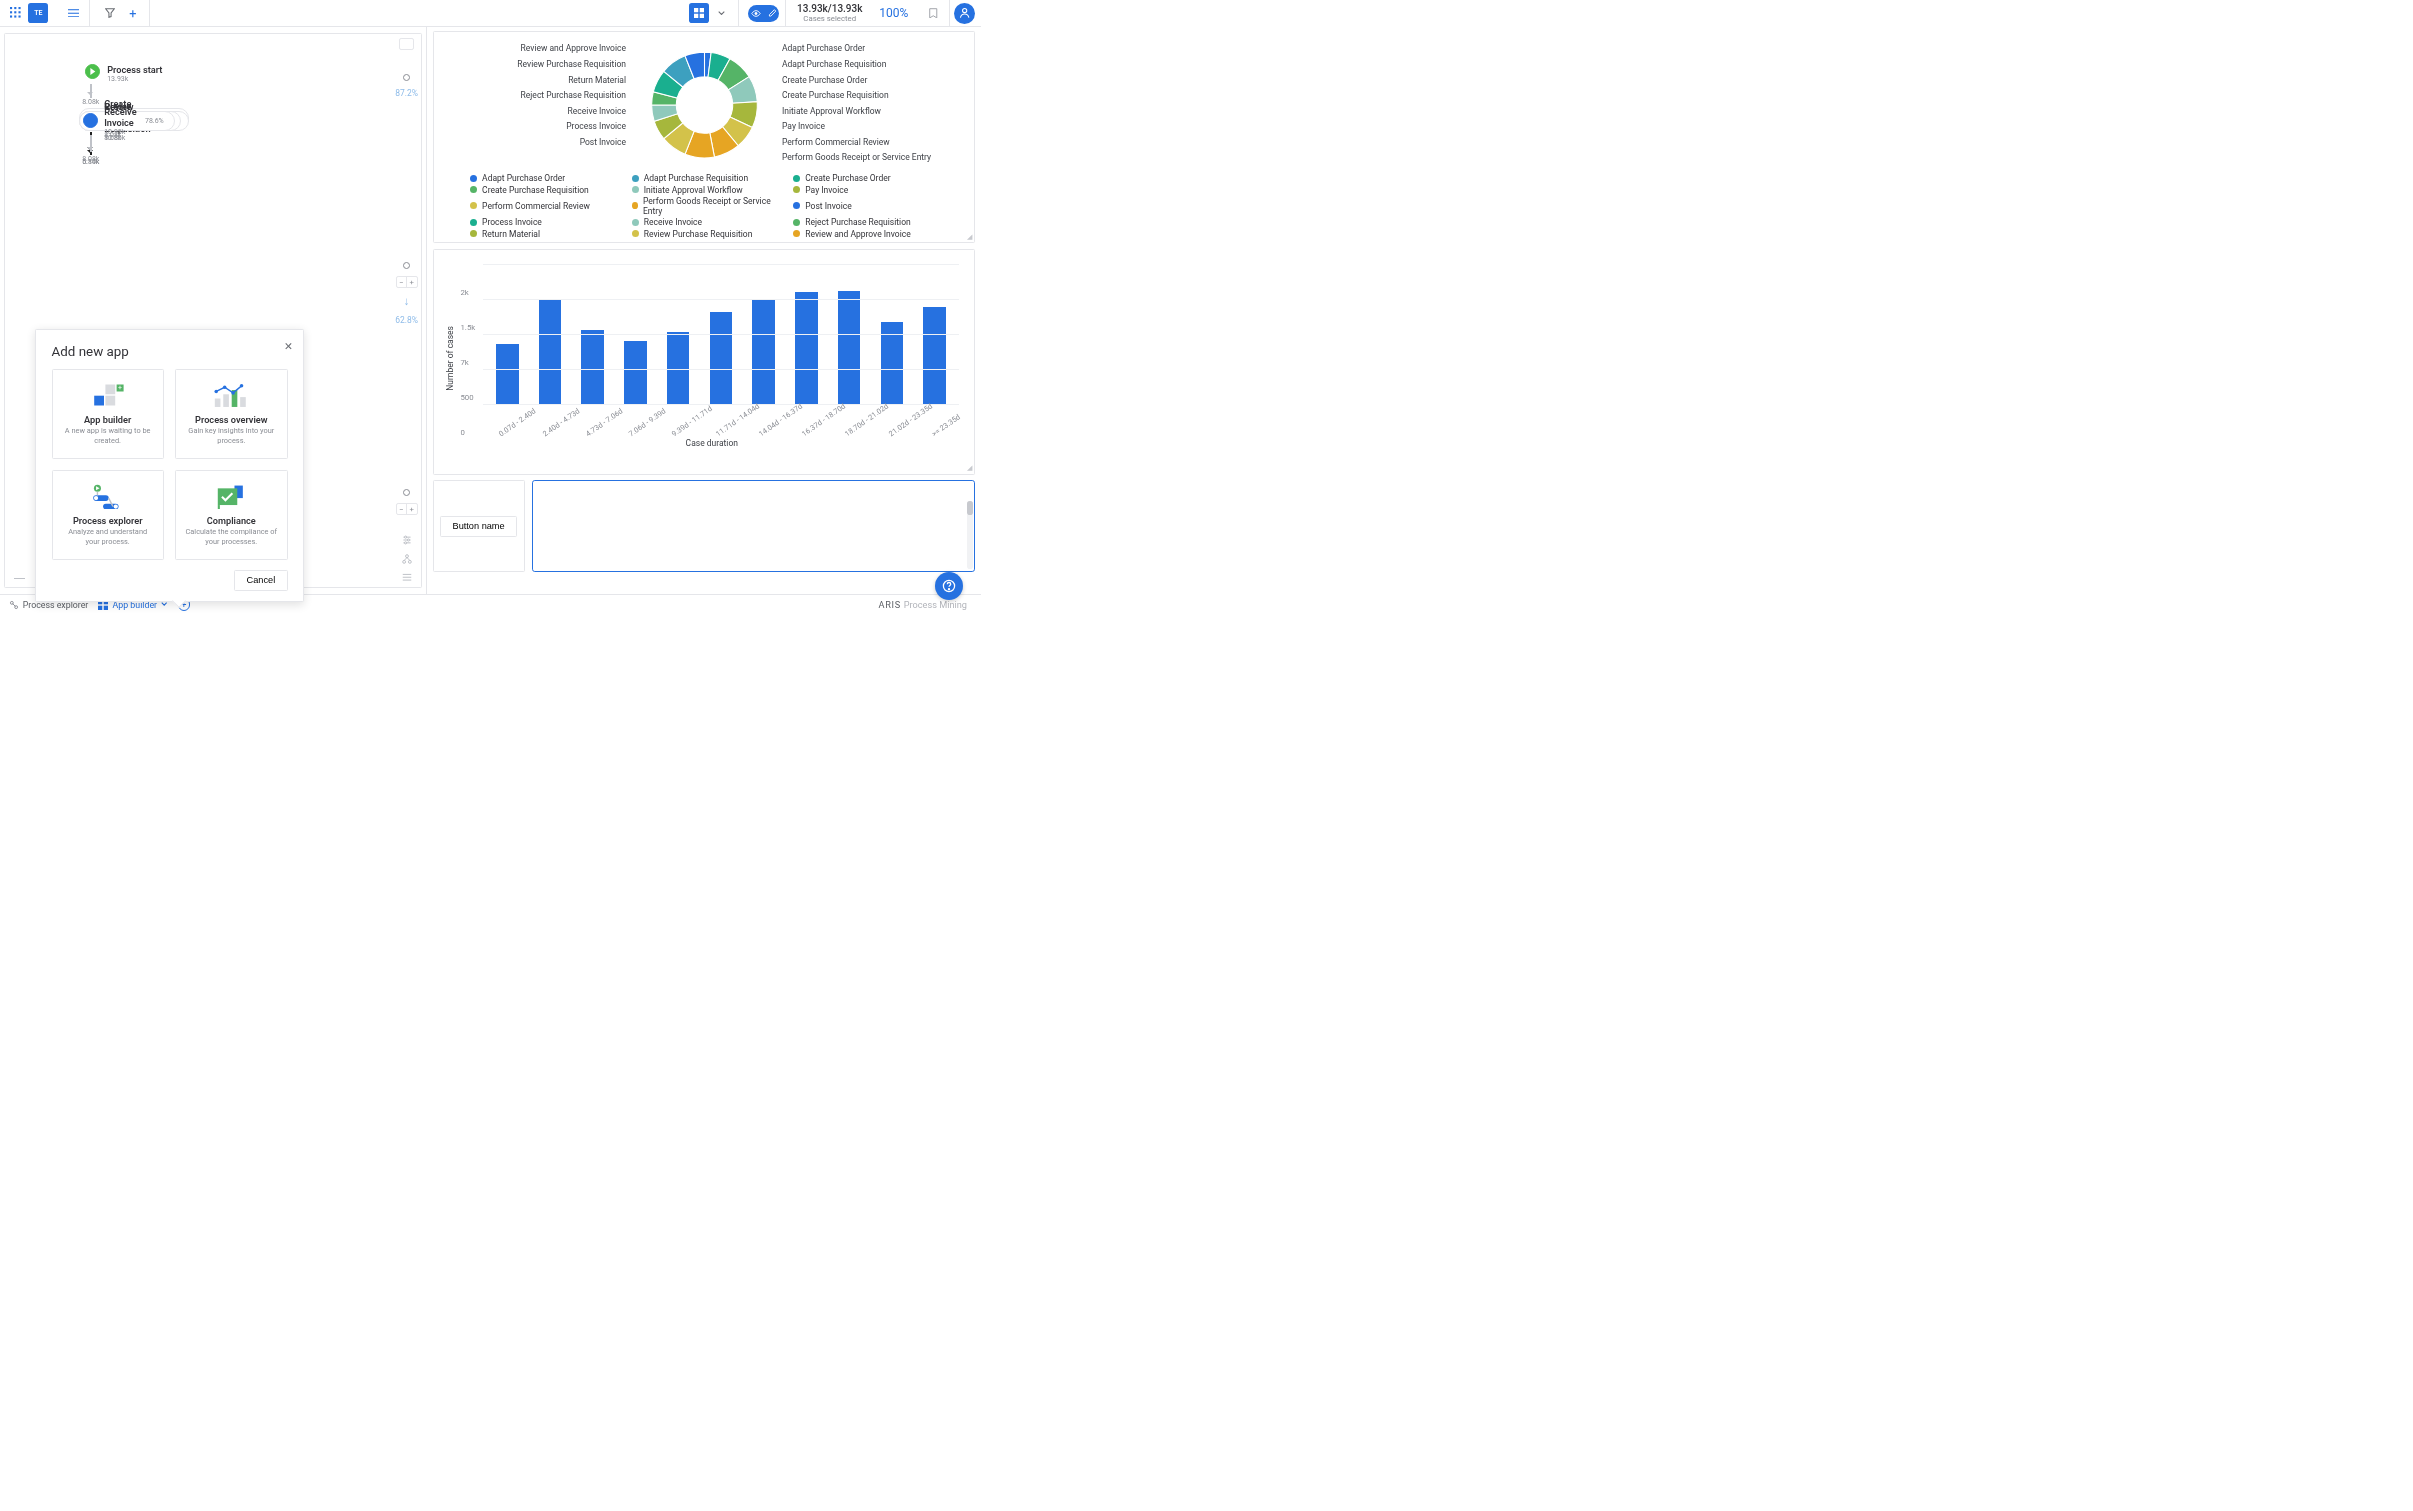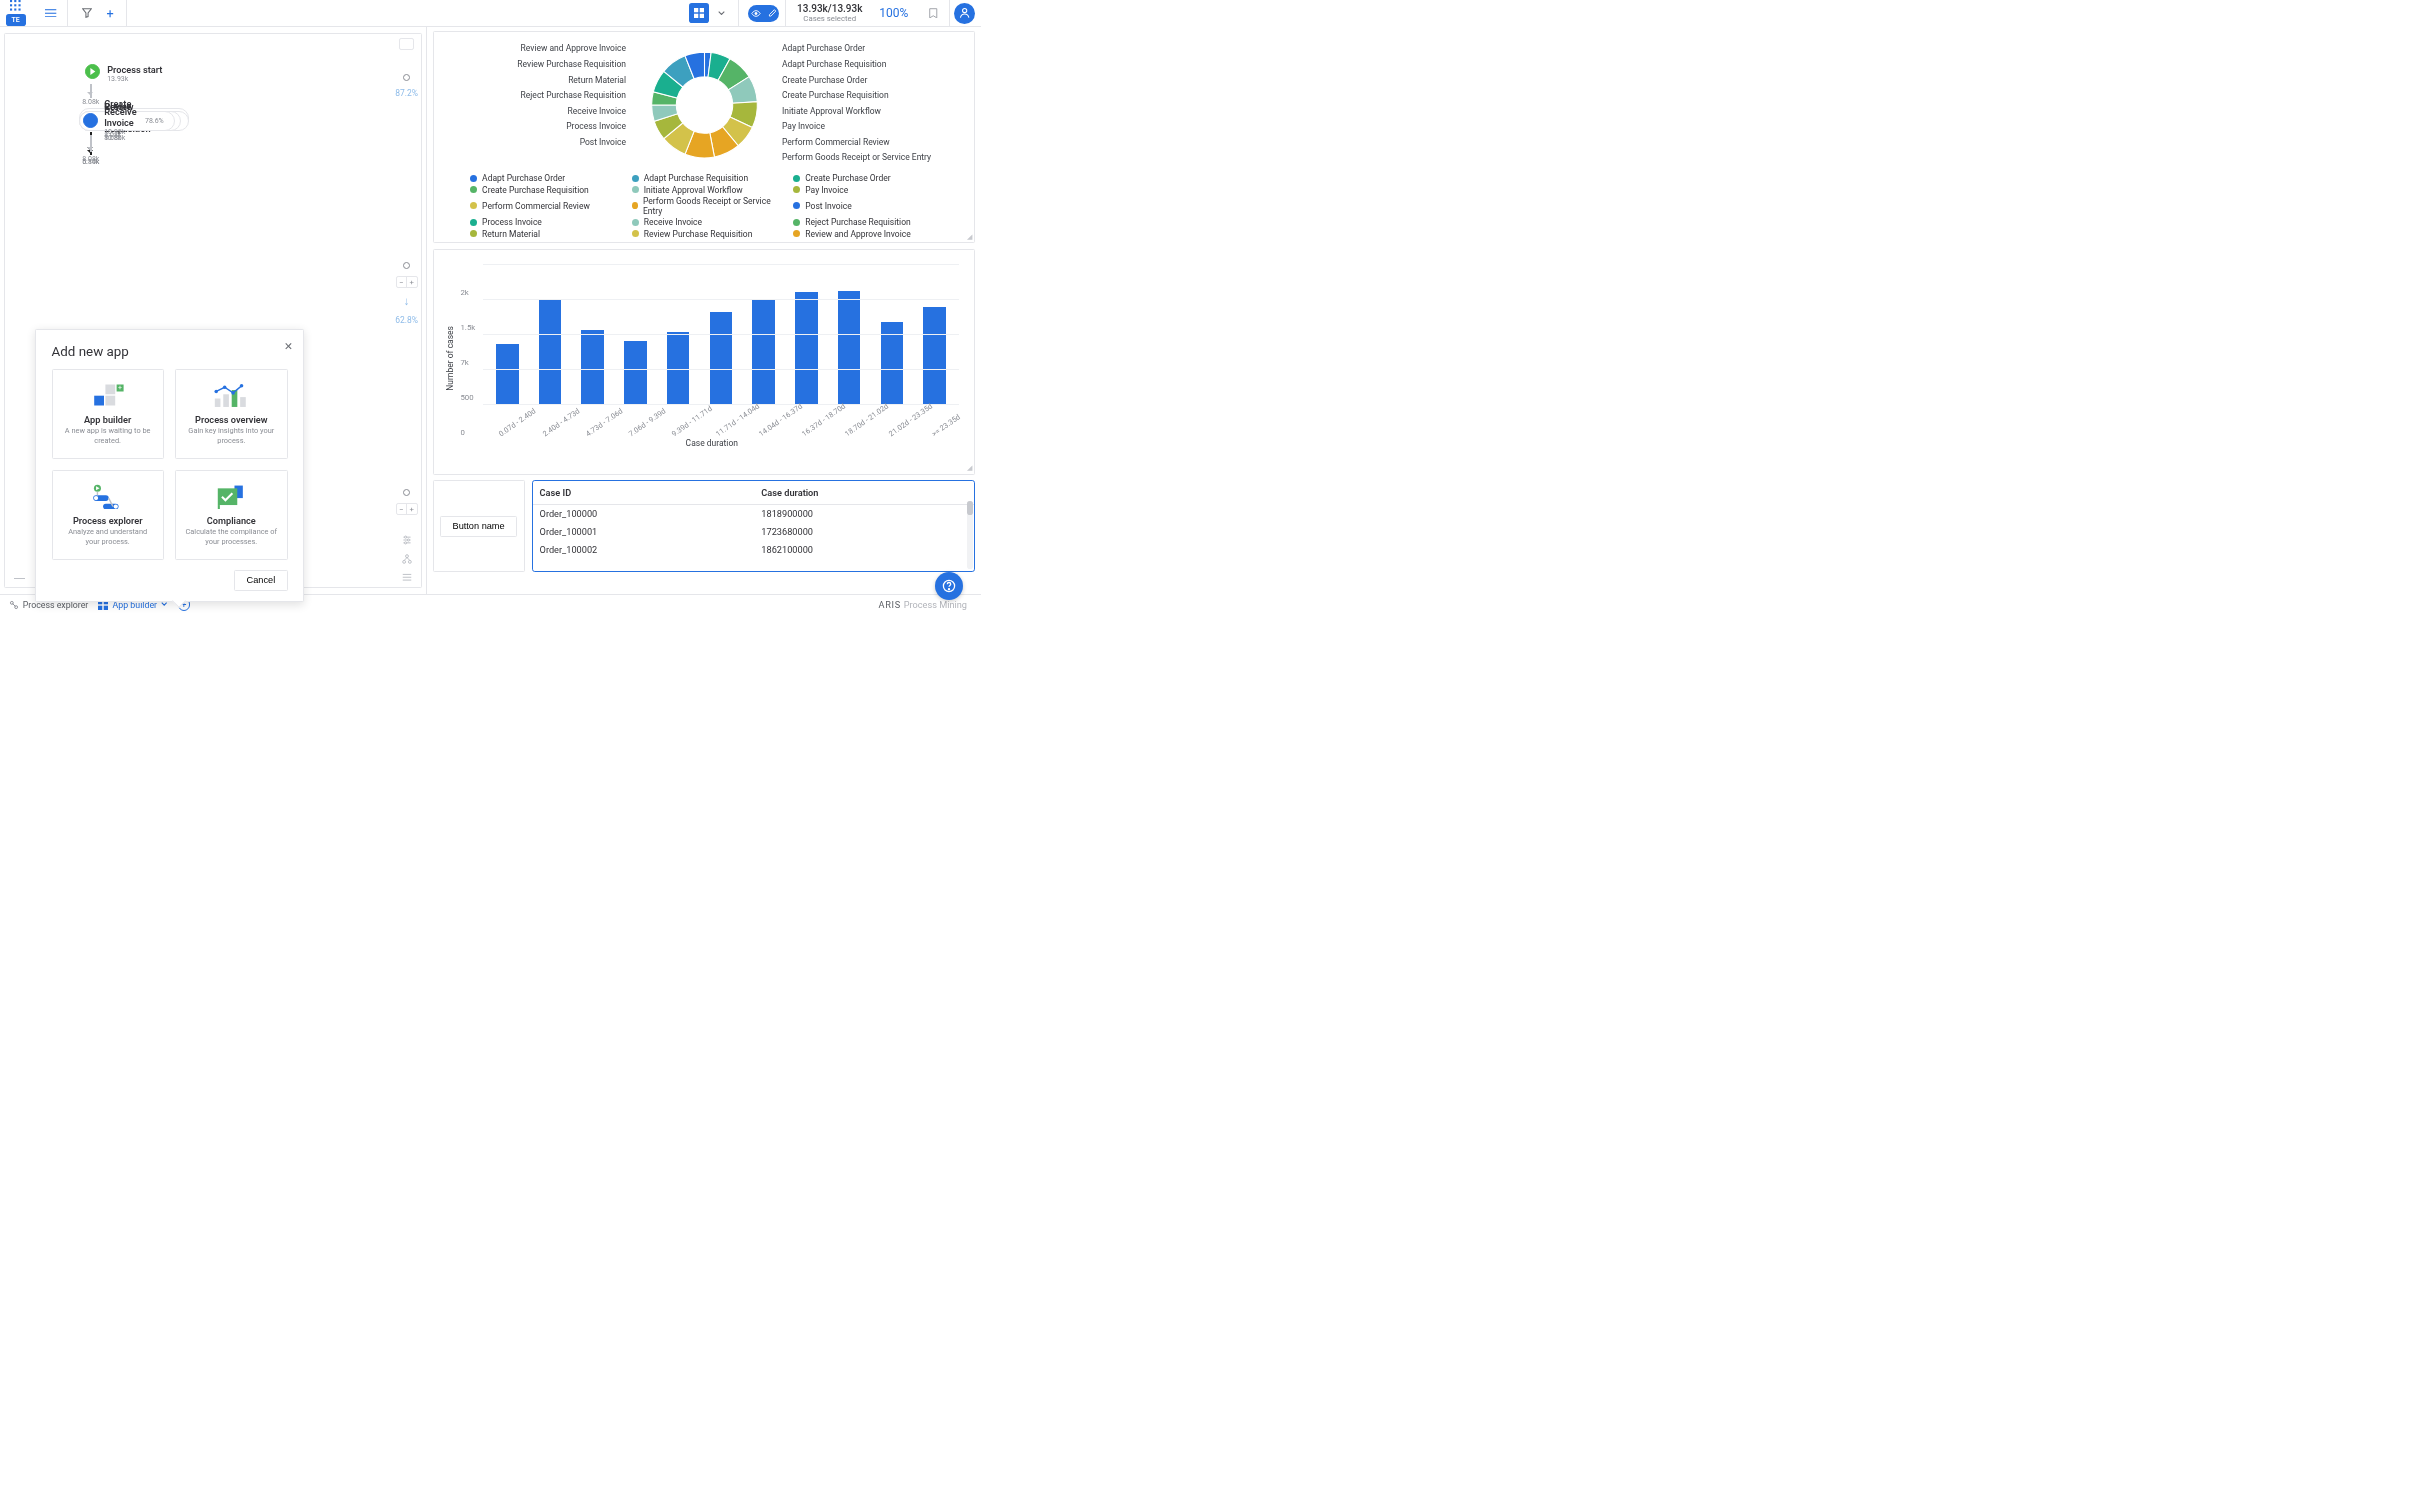--- a/index.html
+++ b/index.html
@@ -45,21 +45,21 @@
     cursor:pointer;
   }
   .topbar .icon-btn.blue {
     background:var(--blue); color:#fff;
   }
   .topbar .group {
     display:flex;align-items:center;gap:2.8px;
     border-right:0.7px solid var(--border);
     height:27px;padding:0 5.6px;
   }
-  .topbar .group.first{border-right:none;padding-left:0;flex-direction:column;}
+  .topbar .group.first{border-right:none;padding-left:0;}
   .topbar .spacer{flex:1;}
   .toggle {
     width:31px;height:17px;border-radius:8.5px;background:var(--blue);
     display:flex;align-items:center;justify-content:space-around;color:#fff;
   }
   .cases-box {
     display:flex;flex-direction:column;align-items:center;
     font-size:7.8px;color:var(--subtext);
     padding:0 7px;
   }
@@ -666,42 +666,20 @@
         </div>
       </div>
       <div class="panel-resize">◢</div>
     </div>
 
     <div class="table-row-panel">
       <div class="btn-box">
         <button class="btn">Button name</button>
       </div>
       <div class="table-panel">
-        <table class="tbl">
-          <thead>
-              <tr>
-            <th>Case ID</th>
-            <th>Case duration</th>
-          </tr>
-            </thead>
-          <tbody id="tbody">
-              <tr>
-                <td>Order_100000</td>
-                <td>1818900000</td>
-              </tr>
-              <tr>
-                <td>Order_100001</td>
-                <td>1723680000</td>
-              </tr>
-              <tr>
-                <td>Order_100002</td>
-                <td>1862100000</td>
-              </tr>
-            </tbody>
-        </table>
         <div class="tbl-scroll">
             <div class="thumb"></div>
           </div>
       </div>
     </div>
   </div>
 </div>
 
 <div class="footer">
   <div class="tab">

